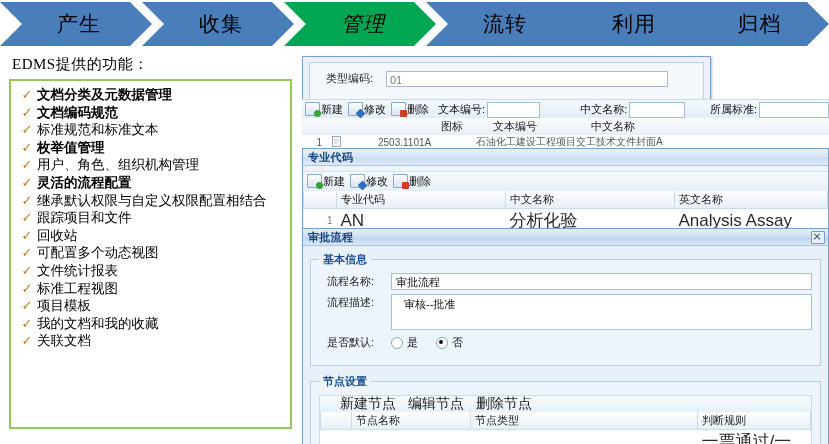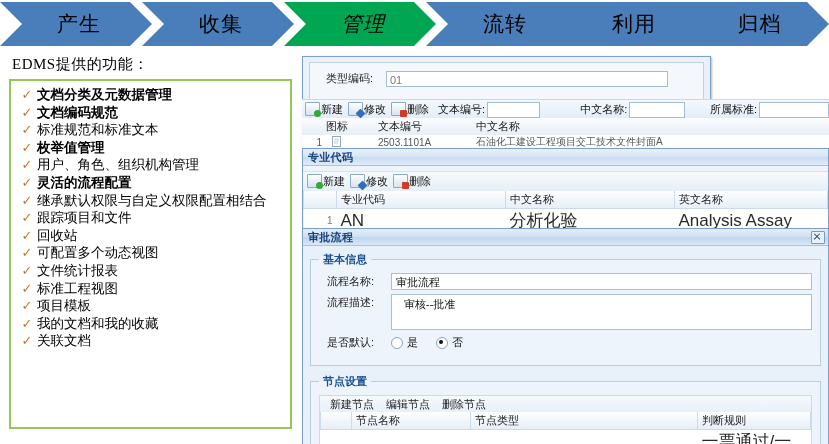--- a/index.html
+++ b/index.html
@@ -101,21 +101,21 @@
   #strip-search{
     position:absolute;left:302px;top:99px;width:527px;height:19px;
     background:linear-gradient(to bottom,#f3f8fd,#e3edf8);
     border-top:1px solid #c8dbee;border-bottom:1px solid #c8dbee;
     display:flex;align-items:center;z-index:2;
   }
   #strip-cols{
     position:absolute;left:302px;top:118px;width:527px;height:17px;
     background:linear-gradient(to bottom,#fbfdff,#e7eef6);
     border-bottom:1px solid #c4d4e5;display:flex;align-items:center;
-    z-index:2;font-size:11px;color:#1a1a1a;
+    z-index:2;font-size:11px;color:#1a1a1a;justify-content:flex-end;
   }
   #strip-row1{
     position:absolute;left:302px;top:135px;width:527px;height:14px;
     background:#ffffff;display:flex;align-items:center;
     z-index:2;font-size:10px;color:#555;
   }
   .tb-btn{
     display:flex;align-items:flex-start;gap:1px;margin-right:5px;
     font-size:11px;color:#111;white-space:nowrap;
   }
@@ -183,22 +183,22 @@
   }
   .radio.on:after{
     content:"";position:absolute;left:2px;top:2px;width:4px;height:4px;
     border-radius:50%;background:#101010;
   }
   .rtxt{font-size:11px;color:#111;margin-right:14px;}
 
   .node-toolbar{
     height:16px;background:linear-gradient(to bottom,#f6fafd,#e7eff8);
     border:1px solid #ccdbea;border-bottom:none;
-    display:flex;align-items:center;padding-left:10px;gap:12px;
-    font-size:11px;color:#1a1a1a;
+    display:flex;align-items:center;padding-left:20px;gap:12px;
+    font-size:14px;color:#1a1a1a;
   }
   .node-wrap{border:1px solid #ccdbea;border-top:none;background:#fff;}
 
   .clip-hidden{overflow:hidden;}
 </style>
 </head>
 <body>
 
 <div id="banner">
   <div class="chev blue" style="left:0px;width:152px;">

